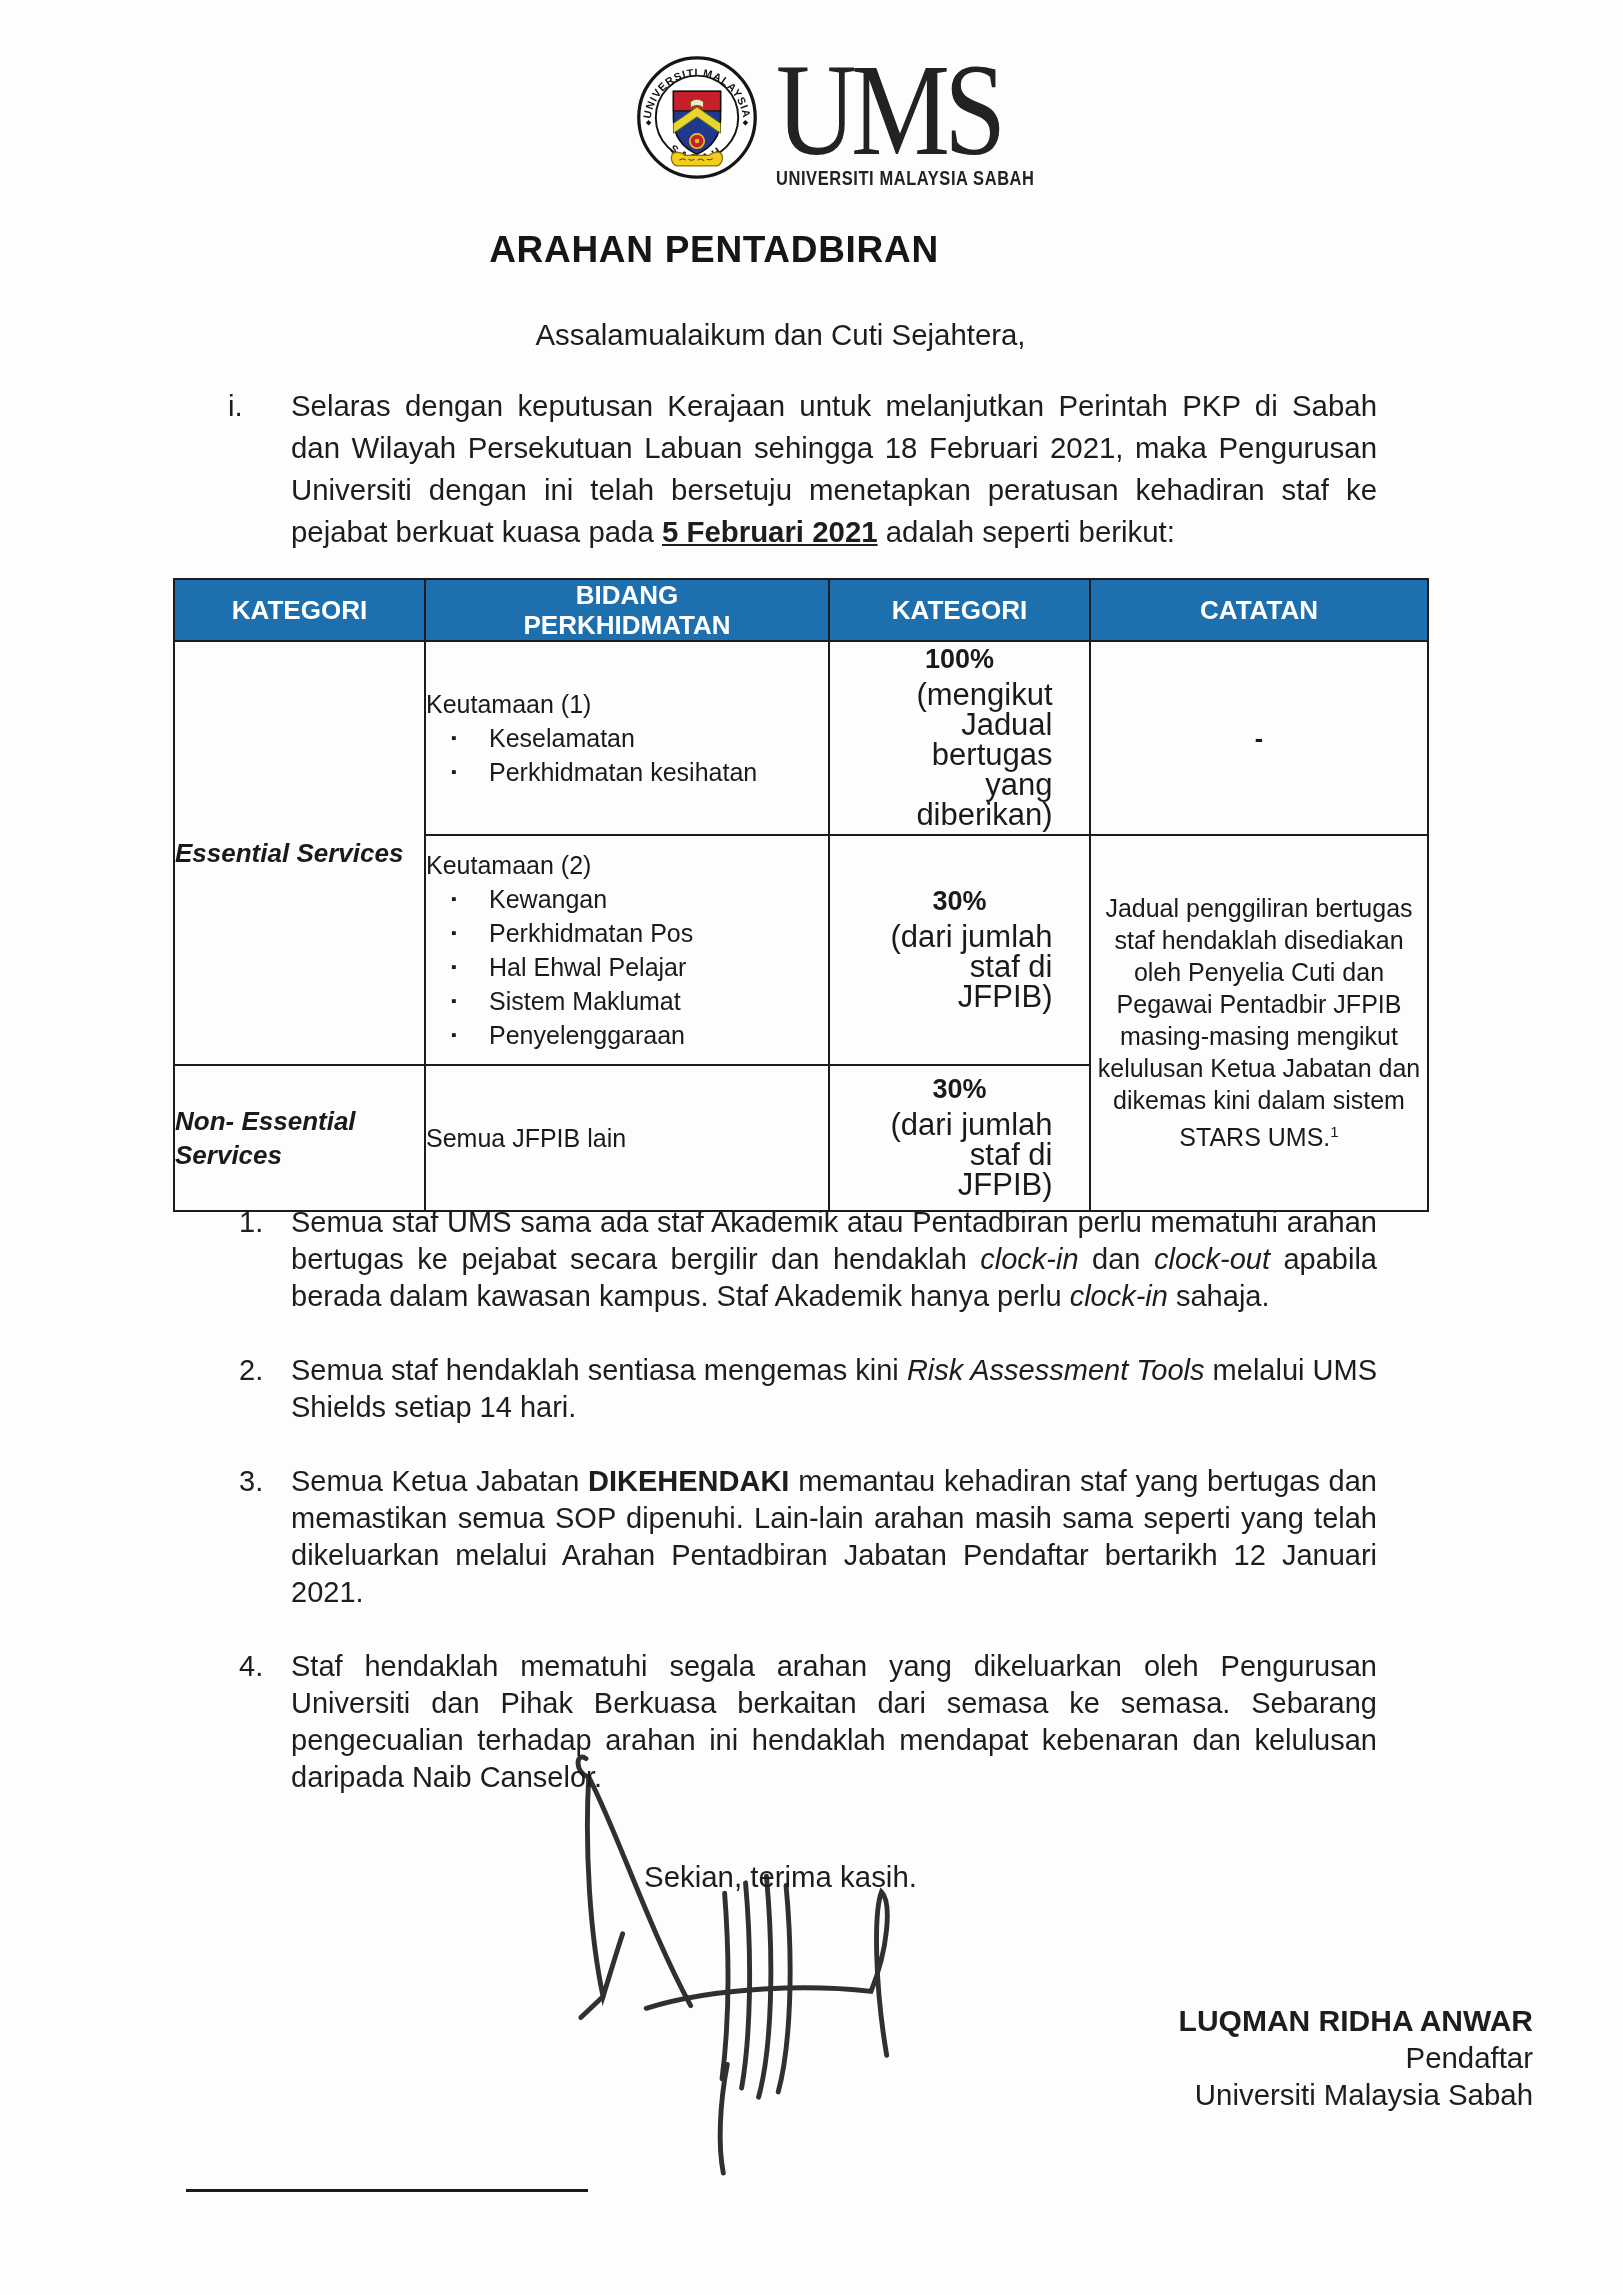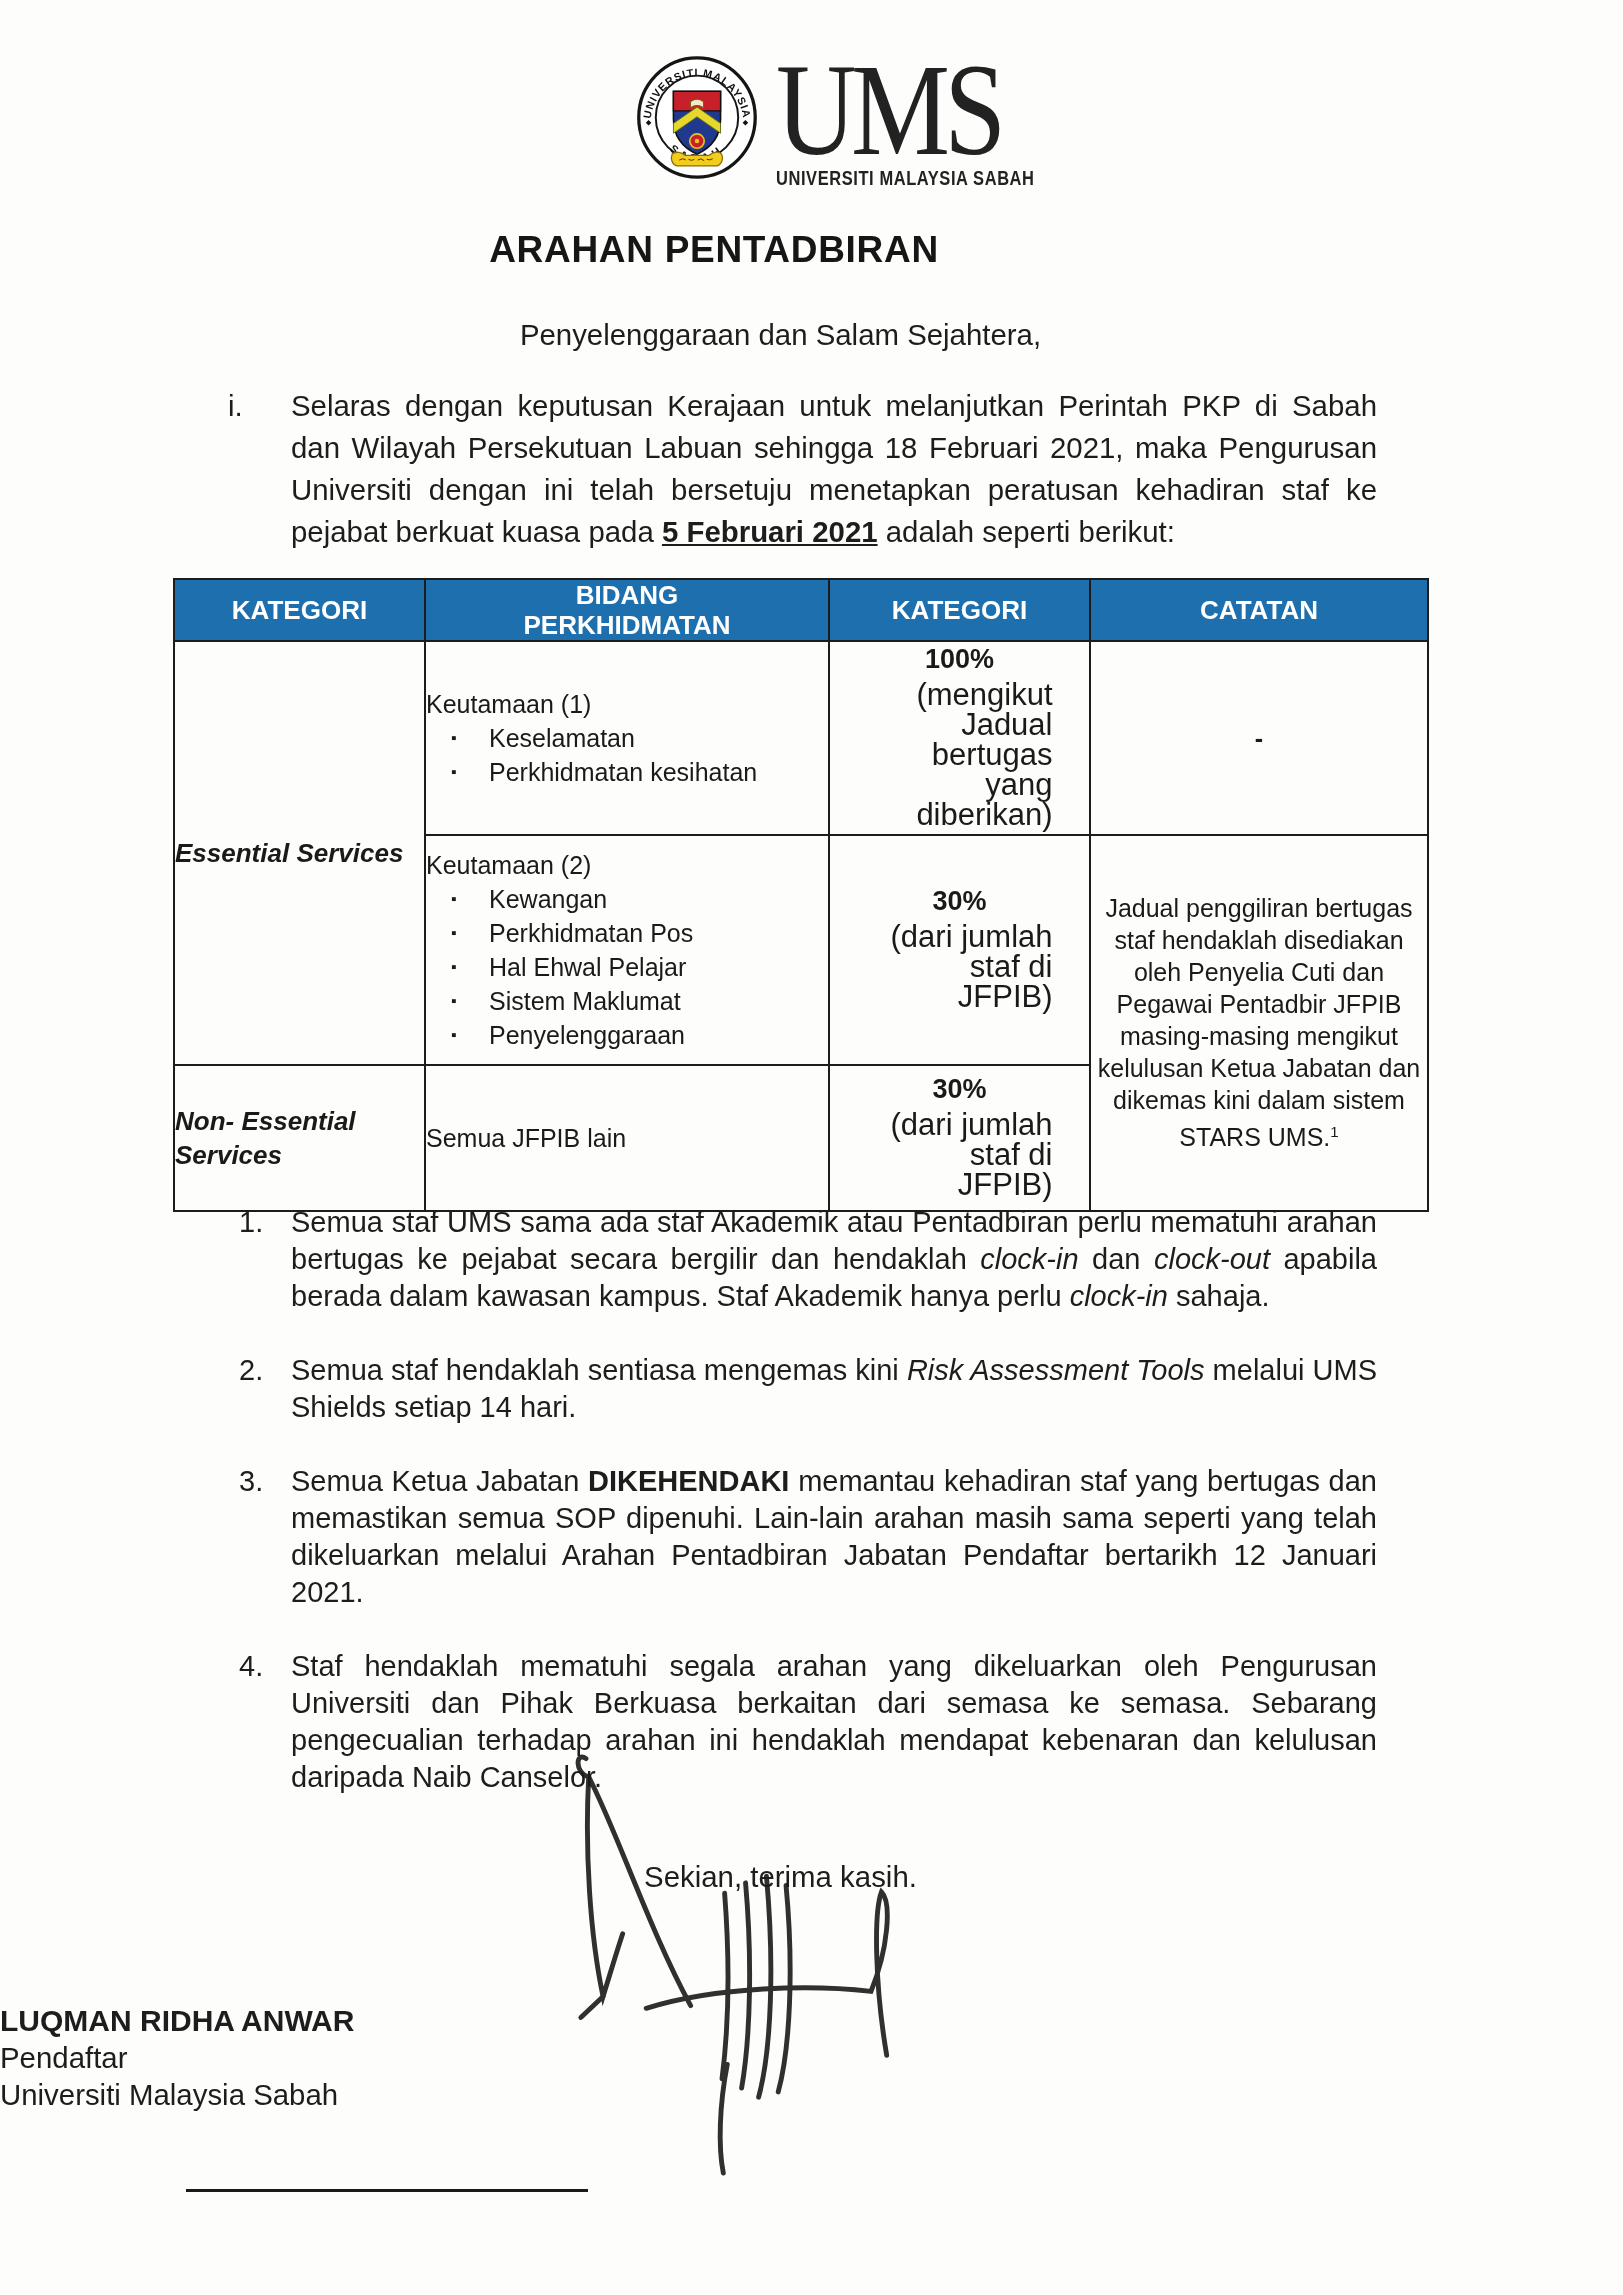--- a/index.html
+++ b/index.html
@@ -80,22 +80,22 @@
   .dir-item .txt{width:1086px;text-align:justify;}
   .it{font-style:italic;}
   .bd{font-weight:bold;}
   
   .closing{
     position:absolute;top:1860px;left:0;width:1623px;text-align:center;
     font-size:29.4px;padding-right:62px;box-sizing:border-box;
   }
   .sig-svg{position:absolute;left:556px;top:1654px;pointer-events:none;}
   .sign-block{
-    position:absolute;top:2002px;left:0;width:1623px;text-align:left;
-    font-size:29.4px;line-height:37px;padding-right:50px;box-sizing:border-box;
+    position:absolute;top:2002px;left:0;width:1623px;text-align:right;
+    font-size:29.4px;line-height:37px;padding-right:90px;box-sizing:border-box;
   }
   .sign-name{font-weight:bold;font-size:30px;}
   
   .foot-rule{position:absolute;top:2189px;left:186px;width:402px;border-top:3.3px solid #1a1a1a;}
   .footnote{
     position:absolute;top:2204px;left:188px;width:1190px;
     font-size:23.6px;line-height:32px;text-align:justify;color:#222;
   }
   .footnote sup{font-size:15.7px;}
   .foot-link{color:#2456c4;text-decoration:underline;}
@@ -129,21 +129,21 @@
     <path d="M55 150 C60 145 70 147 75 152 L111 152 C118 146 128 145 131 151 C134 158 130 166 124 168 L62 168 C55 166 52 157 55 150 Z" fill="#f2cd1c" stroke="#8a6d0e" stroke-width="2"></path>
     <path d="M66 159 q6 -4 10 0 M80 158 q5 3 9 0 M94 159 q5 -4 10 1 M108 158 q5 2 9 -1" stroke="#5a2d10" stroke-width="1.5" fill="none"></path>
   </svg>
 
   <div class="wordmark">
     <span class="ums-word">UMS</span><br>
     <span class="ums-org">UNIVERSITI MALAYSIA SABAH</span>
   </div>
 
   <div class="doc-title">ARAHAN PENTADBIRAN</div>
-  <div class="salutation">Penyelenggaraan dan Salam Sejahtera,</div>
+  <div class="salutation">Assalamualaikum dan Cuti Sejahtera,</div>
 
   <div class="intro">
     <div class="num">i.</div>
     <div class="txt"><span>Selaras dengan keputusan Kerajaan untuk melanjutkan Perintah PKP di Sabah dan Wilayah Persekutuan Labuan sehingga 18 Februari 2021, maka Pengurusan Universiti dengan ini telah bersetuju menetapkan peratusan kehadiran staf ke pejabat berkuat kuasa pada </span><span class="emph">5 Februari 2021</span><span> adalah seperti berikut:</span></div>
   </div>
 
   <table class="tbl">
     <colgroup>
       <col style="width:251px">
         <col style="width:404px">

